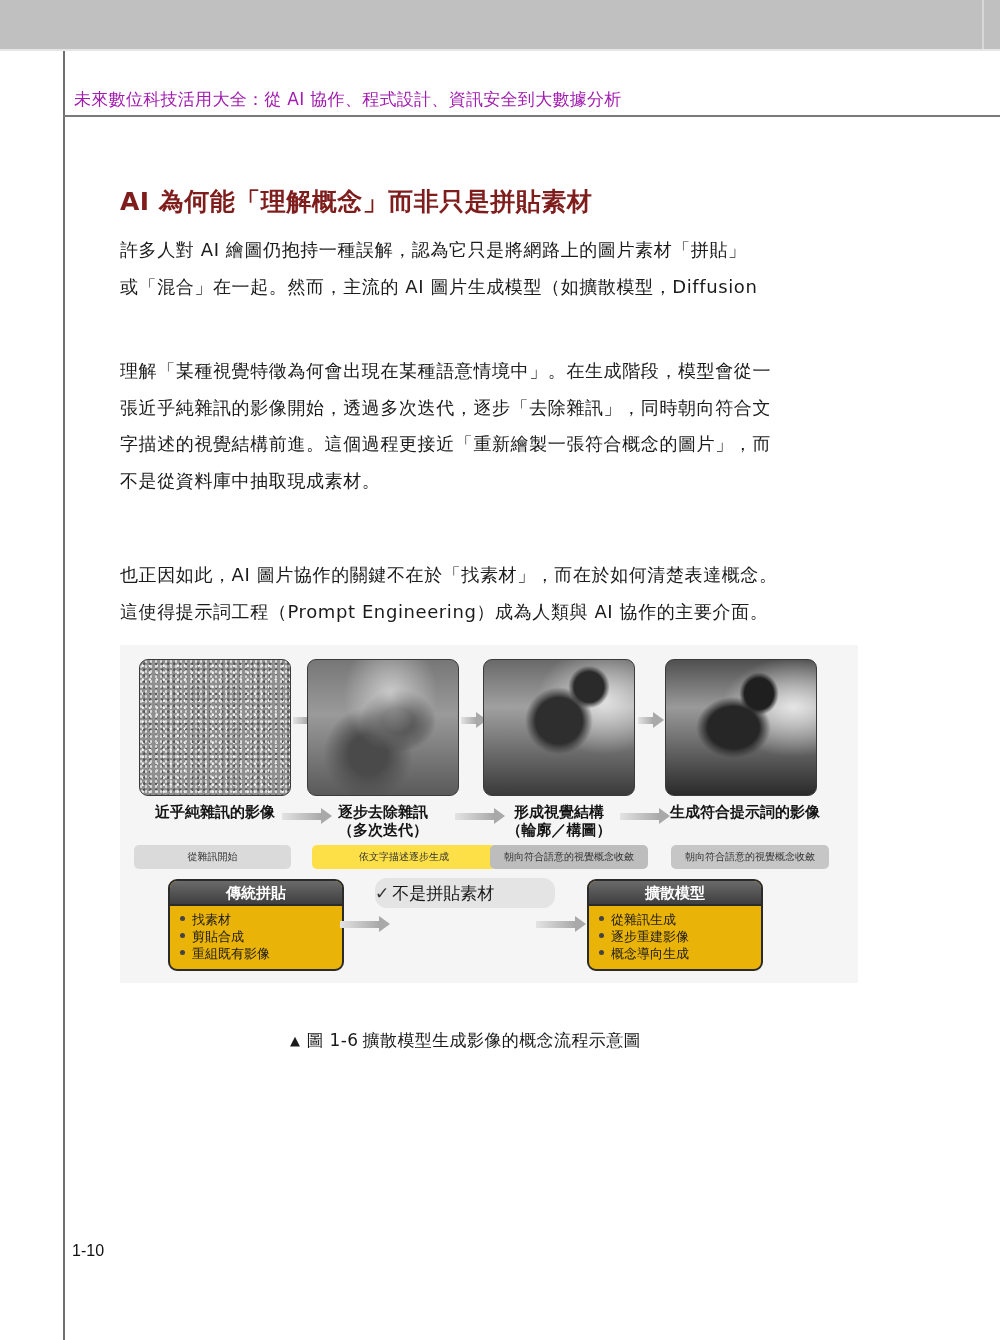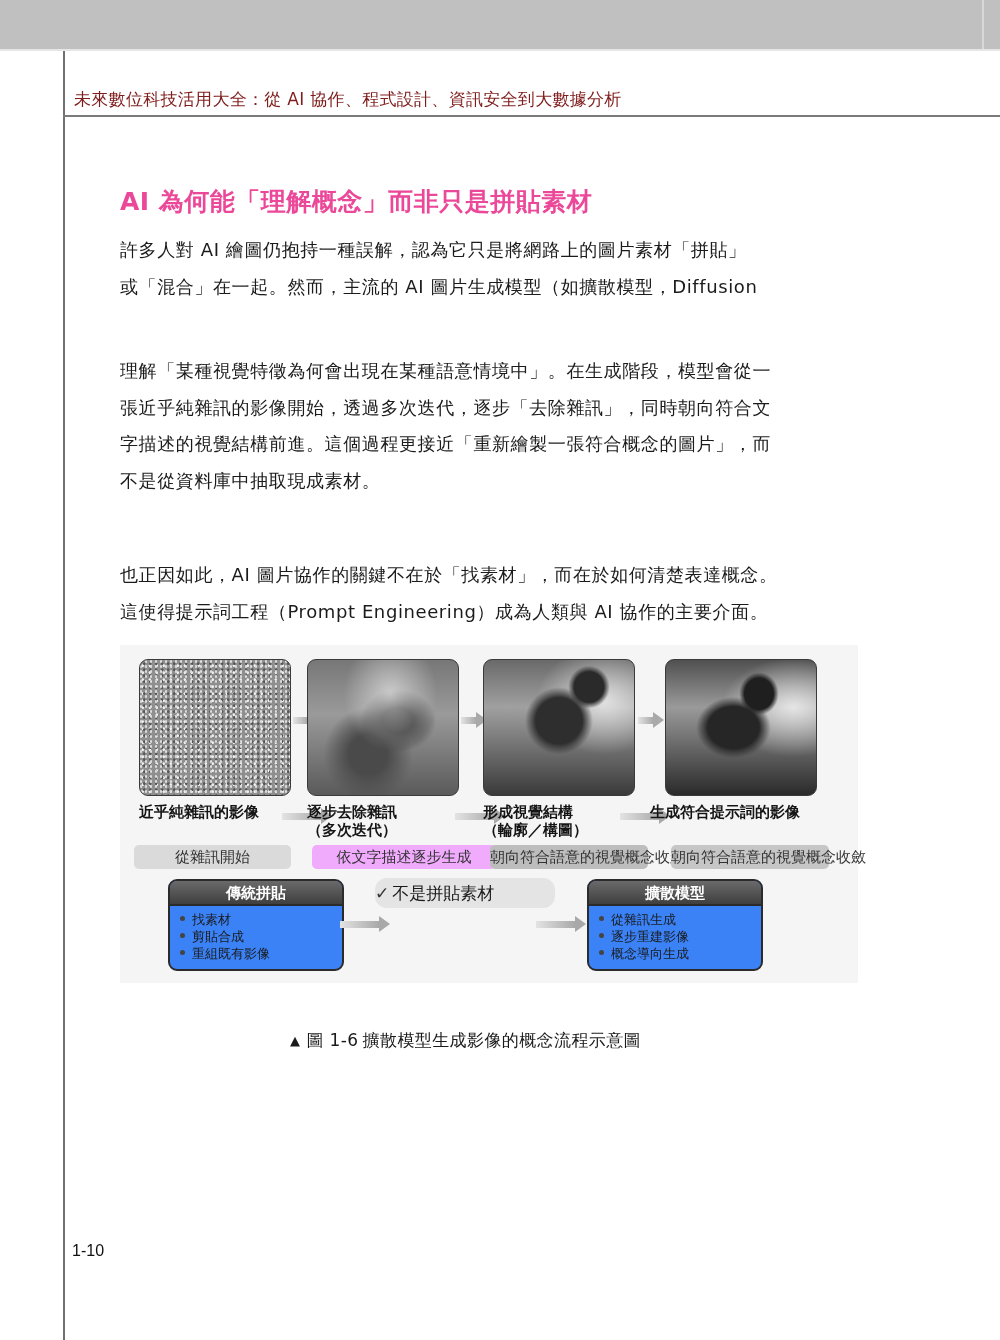--- a/index.html
+++ b/index.html
@@ -5,24 +5,24 @@
   * { box-sizing: border-box; margin: 0; padding: 0; }
   html, body { width: 1000px; height: 1340px; background: #ffffff; overflow: hidden; }
   body { position: relative; font-family: "DejaVu Sans", "Liberation Sans", sans-serif; color: #111; }
 
   .top-band { position: absolute; left: 0; top: 0; width: 1000px; height: 51px; background: #c0c0c0; }
   .top-band .edge-line { position: absolute; left: 982px; top: 0; width: 2px; height: 51px; background: #d8d8d8; }
   .top-band .bottom-line { position: absolute; left: 0; top: 49px; width: 1000px; height: 2px; background: #e6e6e6; }
 
   .margin-rule { position: absolute; left: 63px; top: 51px; width: 1.5px; height: 1289px; background: #707070; }
 
-  .running-head { position: absolute; left: 74px; top: 88px; font-size: 17px; letter-spacing: 0.3px; color: #7f1d1d; white-space: nowrap; }
+  .running-head { position: absolute; left: 74px; top: 88px; font-size: 17px; letter-spacing: 0.3px; color: #a21caf; white-space: nowrap; }
   .head-rule { position: absolute; left: 63px; top: 115px; width: 937px; height: 2px; background: #7a7a7a; }
 
-  .section-title { position: absolute; left: 120px; top: 185px; font-size: 25px; font-weight: bold; color: #ec4899; white-space: nowrap; letter-spacing: 0.5px; }
+  .section-title { position: absolute; left: 120px; top: 185px; font-size: 25px; font-weight: bold; color: #7f1d1d; white-space: nowrap; letter-spacing: 0.5px; }
 
   .para { position: absolute; left: 120px; width: 740px; font-size: 18px; line-height: 36.5px; color: #1b1b1b; text-align: justify; letter-spacing: 0.6px; }
   .para .line { display: block; white-space: nowrap; }
   .p1 { top: 232px; }
   .p2 { top: 353px; }
   .p3 { top: 557px; }
 
   
   .figure { position: absolute; left: 120px; top: 645px; width: 738px; height: 338px; background: #f5f5f5; }
   .tile { position: absolute; top: 14px; width: 152px; height: 137px; border-radius: 9px; border: 1.5px solid #3a3a3a; overflow: hidden; }
@@ -46,33 +46,33 @@
       radial-gradient(ellipse at 45% 50%, #262626 0 22%, transparent 32%),
       radial-gradient(ellipse at 85% 35%, rgba(255,255,255,0.75), transparent 40%),
       linear-gradient(180deg, #505050 0%, #9a9a9a 35%, #2a2a2a 100%); }
 
   .arrow { position: absolute; width: 26px; height: 14px; }
   .arrow .shaft { position: absolute; left: 0; top: 4px; width: 15px; height: 7px; background: linear-gradient(90deg, #e3e3e3, #a9a9a9); }
   .arrow .head { position: absolute; right: 0; top: -1px; width: 0; height: 0; border-top: 8px solid transparent; border-bottom: 8px solid transparent; border-left: 11px solid #a9a9a9; }
   .arrow.long { width: 50px; }
   .arrow.long .shaft { width: 39px; }
 
-  .step-label { position: absolute; top: 158px; font-size: 15px; font-weight: bold; text-align: left; line-height: 18px; color: #151515; white-space: nowrap; }
+  .step-label { position: absolute; top: 158px; font-size: 15px; font-weight: bold; text-align: center; line-height: 18px; color: #151515; white-space: nowrap; }
   .sl1 { left: 19px; width: 152px; }
   .sl2 { left: 187px; width: 152px; }
   .sl3 { left: 363px; width: 152px; }
   .sl4 { left: 530px; width: 190px; }
 
-  .pill { position: absolute; top: 200px; height: 24px; border-radius: 5px; background: #d0d0d0; font-size: 15px; color: #333; text-align: center; line-height: 24px; white-space: nowrap; }
+  .pill { position: absolute; top: 200px; height: 24px; border-radius: 5px; background: #d0d0d0; font-size: 10px; color: #333; text-align: center; line-height: 24px; white-space: nowrap; }
   .pl1 { left: 14px; width: 157px; background: #dadada; }
-  .pl2 { left: 192px; width: 184px; background: #f0abfc; }
+  .pl2 { left: 192px; width: 184px; background: #fde047; }
   .pl3 { left: 370px; width: 158px; background: #bdbdbd; }
   .pl4 { left: 551px; width: 158px; background: #c6c6c6; }
 
-  .box { position: absolute; top: 234px; width: 176px; height: 92px; border: 2px solid #2b2b2b; border-radius: 9px; background: #3b82f6; overflow: hidden; }
+  .box { position: absolute; top: 234px; width: 176px; height: 92px; border: 2px solid #2b2b2b; border-radius: 9px; background: #eab308; overflow: hidden; }
   .box .box-head { height: 25px; background: linear-gradient(180deg, #6a6a6a, #3f3f3f); color: #fff; font-weight: bold; font-size: 15px; text-align: center; line-height: 25px; border-bottom: 2px solid #2b2b2b; }
   .box ul { list-style: none; padding: 5px 0 0 10px; }
   .box li { font-size: 13px; line-height: 17px; color: #1a1a1a; white-space: nowrap; }
   .box li .bullet { display: inline-block; width: 5px; height: 5px; border-radius: 50%; background: #444; margin-right: 7px; vertical-align: middle; position: relative; top: -2px; }
   .box.left { left: 48px; }
   .box.right { left: 467px; }
 
   .not-collage { position: absolute; left: 255px; top: 233px; width: 180px; height: 30px; border-radius: 12px; background: #e4e4e4; font-size: 17px; color: #1a1a1a; line-height: 30px; white-space: nowrap; }
   .not-collage .check { display: inline-block; margin-right: 3px; color: #333; }
 

